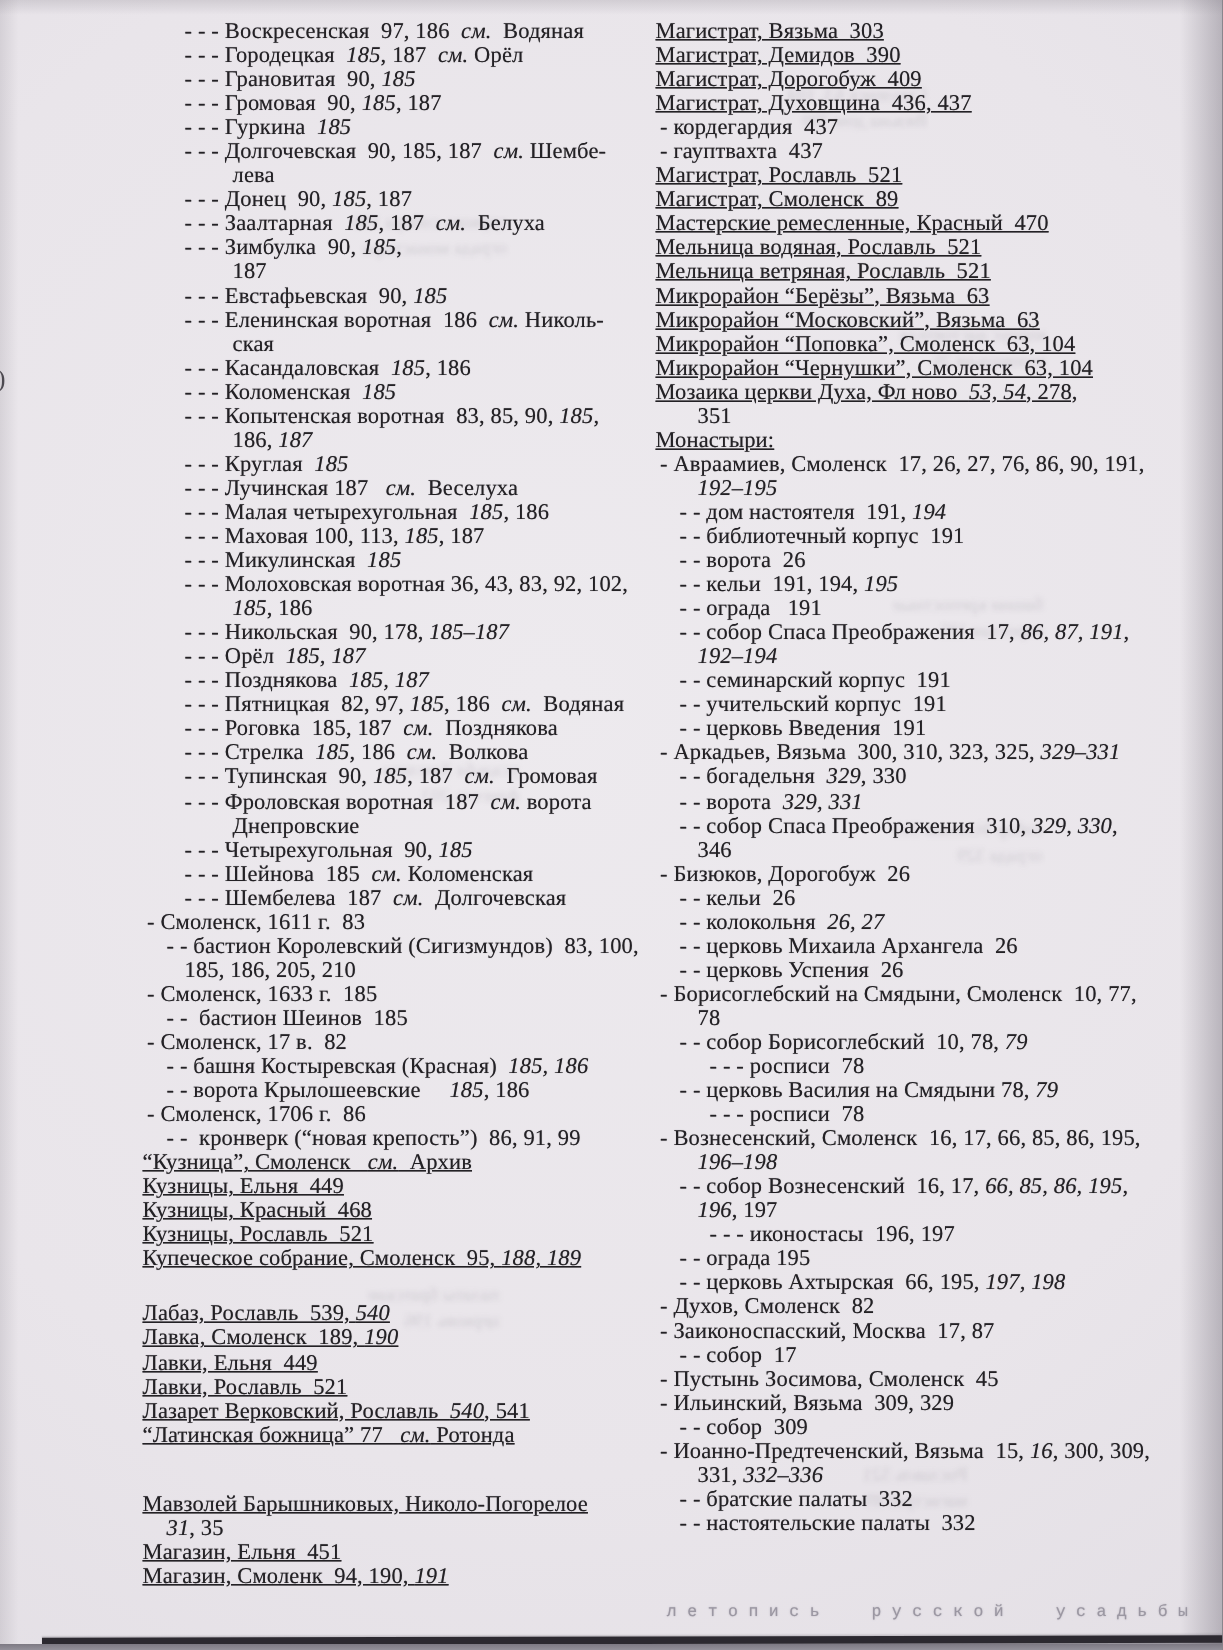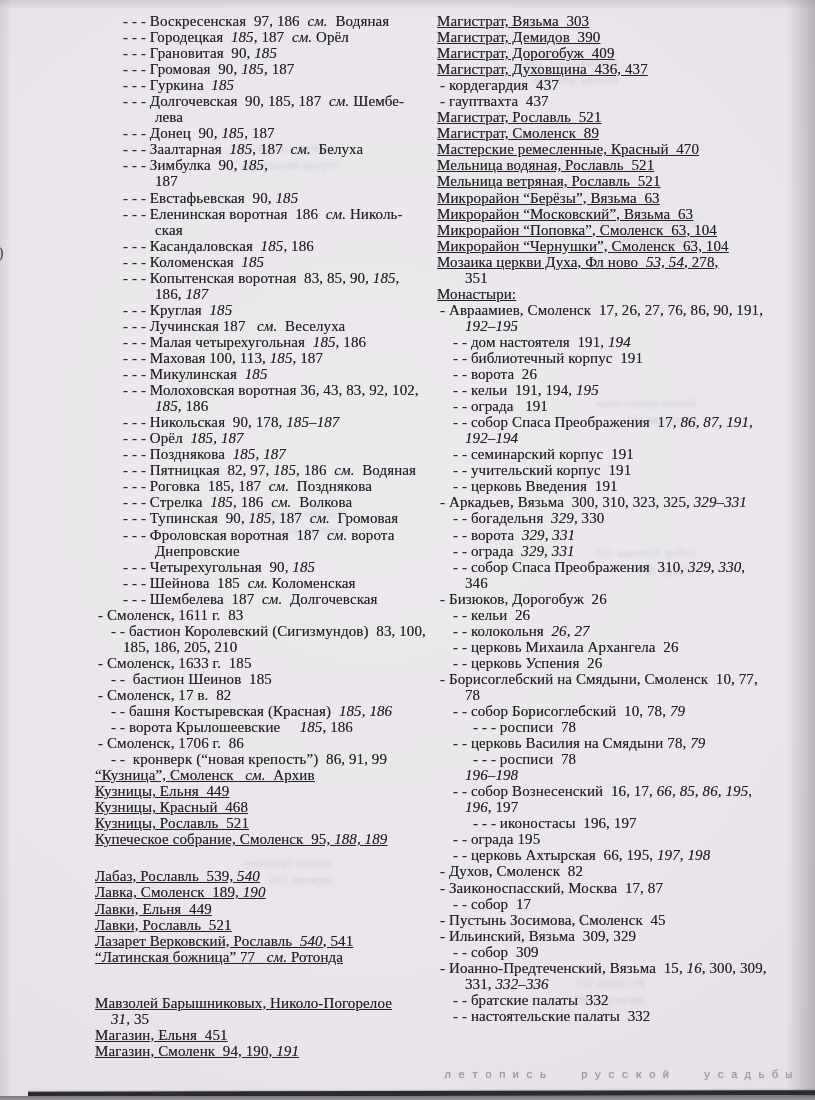--- a/index.html
+++ b/index.html
@@ -183,34 +183,34 @@
       <div class="line ind2"><span>- - кельи  191, 194, </span><span class="it">195</span></div>
       <div class="line ind2"><span>- - ограда   191</span></div>
       <div class="line ind2"><span>- - собор Спаса Преображения  17, </span><span class="it">86, 87, 191</span><span>,</span></div>
       <div class="line ind3"><span class="it">192–194</span></div>
       <div class="line ind2"><span>- - семинарский корпус  191</span></div>
       <div class="line ind2"><span>- - учительский корпус  191</span></div>
       <div class="line ind2"><span>- - церковь Введения  191</span></div>
       <div class="line ind1"><span>- Аркадьев, Вязьма  300, 310, 323, 325, </span><span class="it">329–331</span></div>
       <div class="line ind2"><span>- - богадельня  </span><span class="it">329</span><span>, 330</span></div>
       <div class="line ind2"><span>- - ворота  </span><span class="it">329, 331</span></div>
-      <div class="line ind2"><span>- - ограда  </span><span class="it">329, 331</span></div>
       <div class="line ind2"><span>- - собор Спаса Преображения  310, </span><span class="it">329, 330</span><span>,</span></div>
       <div class="line ind3"><span>346</span></div>
       <div class="line ind1"><span>- Бизюков, Дорогобуж  26</span></div>
       <div class="line ind2"><span>- - кельи  26</span></div>
       <div class="line ind2"><span>- - колокольня  </span><span class="it">26, 27</span></div>
       <div class="line ind2"><span>- - церковь Михаила Архангела  26</span></div>
       <div class="line ind2"><span>- - церковь Успения  26</span></div>
       <div class="line ind1"><span>- Борисоглебский на Смядыни, Смоленск  10, 77,</span></div>
       <div class="line ind3"><span>78</span></div>
       <div class="line ind2"><span>- - собор Борисоглебский  10, 78, </span><span class="it">79</span></div>
       <div class="line ind4"><span>- - - росписи  78</span></div>
       <div class="line ind2"><span>- - церковь Василия на Смядыни 78, </span><span class="it">79</span></div>
       <div class="line ind4"><span>- - - росписи  78</span></div>
+      <div class="line ind1"><span>- Вознесенский, Смоленск  16, 17, 66, 85, 86, 195,</span></div>
       <div class="line ind3"><span class="it">196–198</span></div>
       <div class="line ind2"><span>- - собор Вознесенский  16, 17, </span><span class="it">66, 85, 86, 195</span><span>,</span></div>
       <div class="line ind3"><span class="it">196</span><span>, 197</span></div>
       <div class="line ind4"><span>- - - иконостасы  196, 197</span></div>
       <div class="line ind2"><span>- - ограда 195</span></div>
       <div class="line ind2"><span>- - церковь Ахтырская  66, 195, </span><span class="it">197, 198</span></div>
       <div class="line ind1"><span>- Духов, Смоленск  82</span></div>
       <div class="line ind1"><span>- Заиконоспасский, Москва  17, 87</span></div>
       <div class="line ind2"><span>- - собор  17</span></div>
       <div class="line ind1"><span>- Пустынь Зосимова, Смоленск  45</span></div>

